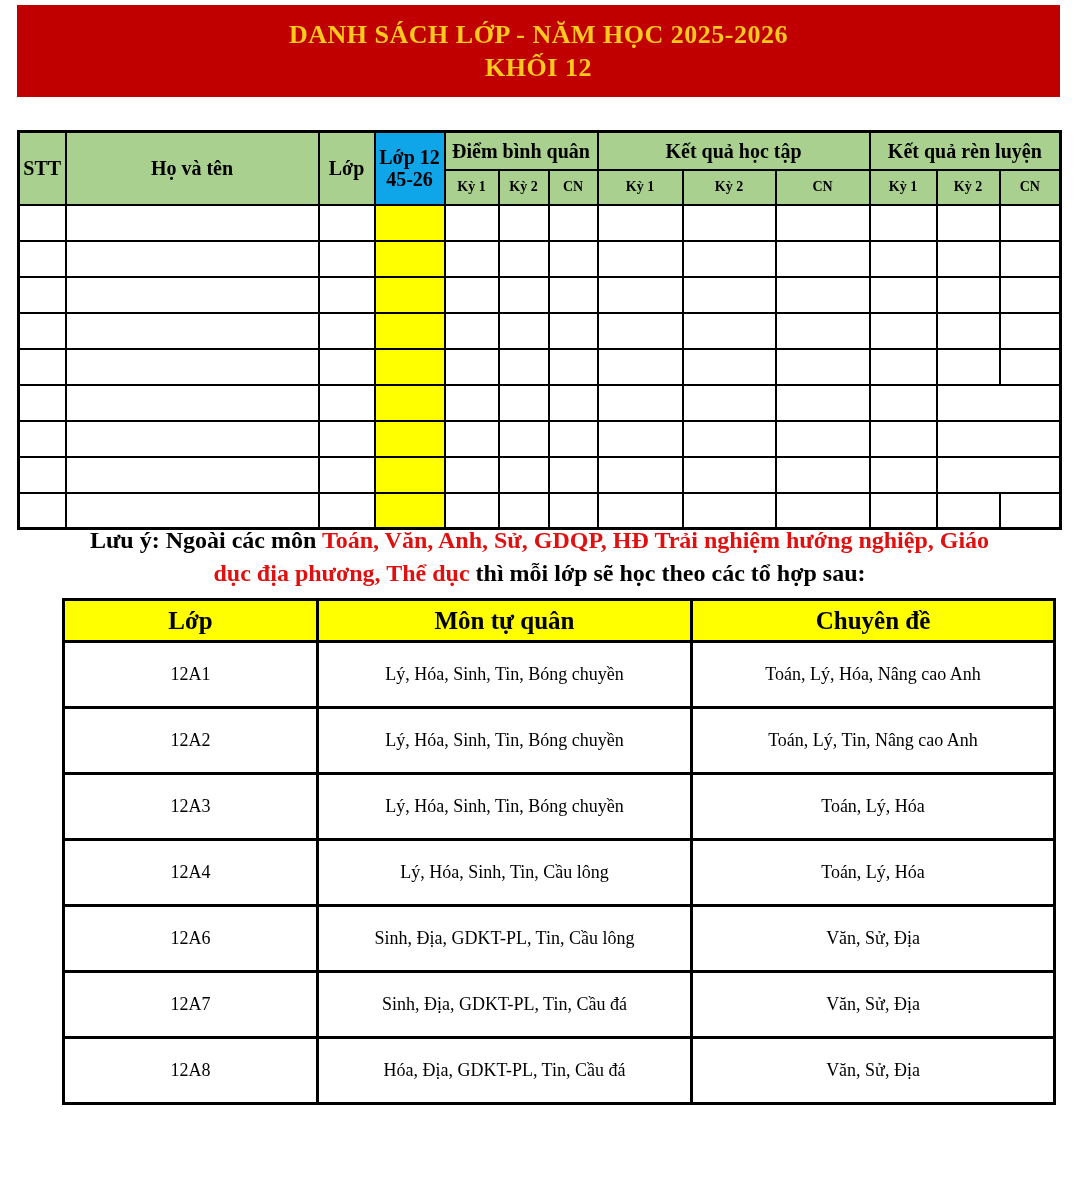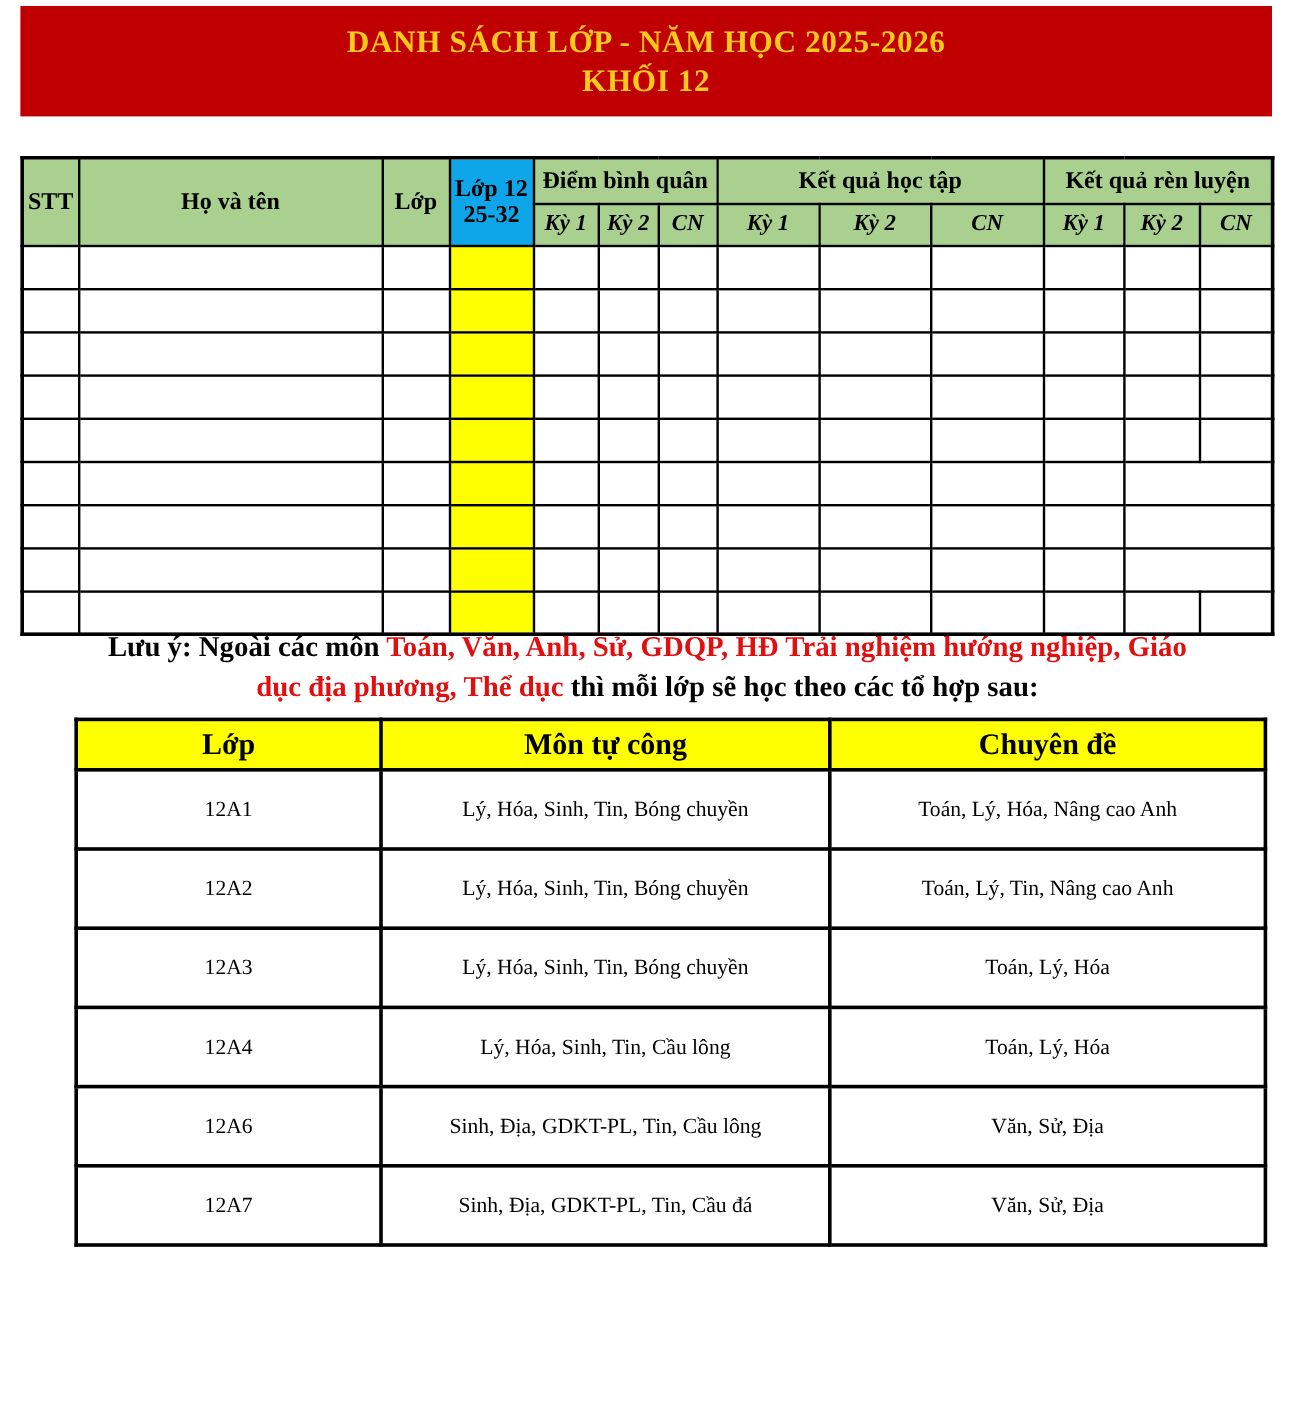--- a/index.html
+++ b/index.html
@@ -30,21 +30,21 @@
     border-collapse:collapse; table-layout:fixed;
     border:3px solid #000;
   }
   table.roster th, table.roster td {
     border:2px solid #000;
     padding:0; margin:0;
     text-align:center; vertical-align:middle;
     overflow:hidden;
   }
   table.roster th { background:#A9D08E; font-weight:bold; font-size:20px; line-height:22px; }
-  table.roster th.sub { font-size:19px;font-style:italic; }
+  table.roster th.sub { font-size:14px; }
   table.roster .hl { background:#0ea5e9; }
   table.roster tr.hrow1 { height:38px;margin-left:36px; }
   table.roster tr.hrow2 { height:35px; }
   table.roster tbody tr { height:36px; }
   table.roster td { background:#ffffff; }
   table.roster td.hl { background:#FFFF00; }
 
   
   .note {
     position:absolute; left:0; top:524px; width:1079px;
@@ -99,21 +99,21 @@
       <col style="width:63px">
       <col style="width:61px">
   </colgroup>
   <thead>
     <tr class="hrow1">
       <th rowspan="2">STT</th>
       <th rowspan="2">Họ và tên</th>
       <th rowspan="2">Lớp</th>
       <th rowspan="2" class="hl">
         <div>Lớp 12</div>
-        <div>25-32</div>
+        <div>45-26</div>
       </th>
       <th colspan="3">Điểm bình quân</th>
       <th colspan="3">Kết quả học tập</th>
       <th colspan="3">Kết quả rèn luyện</th>
     </tr>
     <tr class="hrow2">
       <th class="sub">Kỳ 1</th>
       <th class="sub">Kỳ 2</th>
       <th class="sub">CN</th>
       <th class="sub">Kỳ 1</th>
@@ -267,21 +267,21 @@
 
 <table class="combo">
   <colgroup>
     <col style="width:254px">
       <col style="width:374px">
       <col style="width:363px">
   </colgroup>
   <thead>
     <tr>
       <th>Lớp</th>
-      <th>Môn tự công</th>
+      <th>Môn tự quân</th>
       <th>Chuyên đề</th>
     </tr>
   </thead>
   <tbody>
     <tr>
       <td>12A1</td>
       <td>Lý, Hóa, Sinh, Tin, Bóng chuyền</td>
       <td>Toán, Lý, Hóa, Nâng cao Anh</td>
     </tr>
     <tr>
@@ -302,14 +302,19 @@
     <tr>
       <td>12A6</td>
       <td>Sinh, Địa, GDKT-PL, Tin, Cầu lông</td>
       <td>Văn, Sử, Địa</td>
     </tr>
     <tr>
       <td>12A7</td>
       <td>Sinh, Địa, GDKT-PL, Tin, Cầu đá</td>
       <td>Văn, Sử, Địa</td>
     </tr>
+    <tr>
+      <td>12A8</td>
+      <td>Hóa, Địa, GDKT-PL, Tin, Cầu đá</td>
+      <td>Văn, Sử, Địa</td>
+    </tr>
   </tbody>
 </table>
 
 </body></html>

